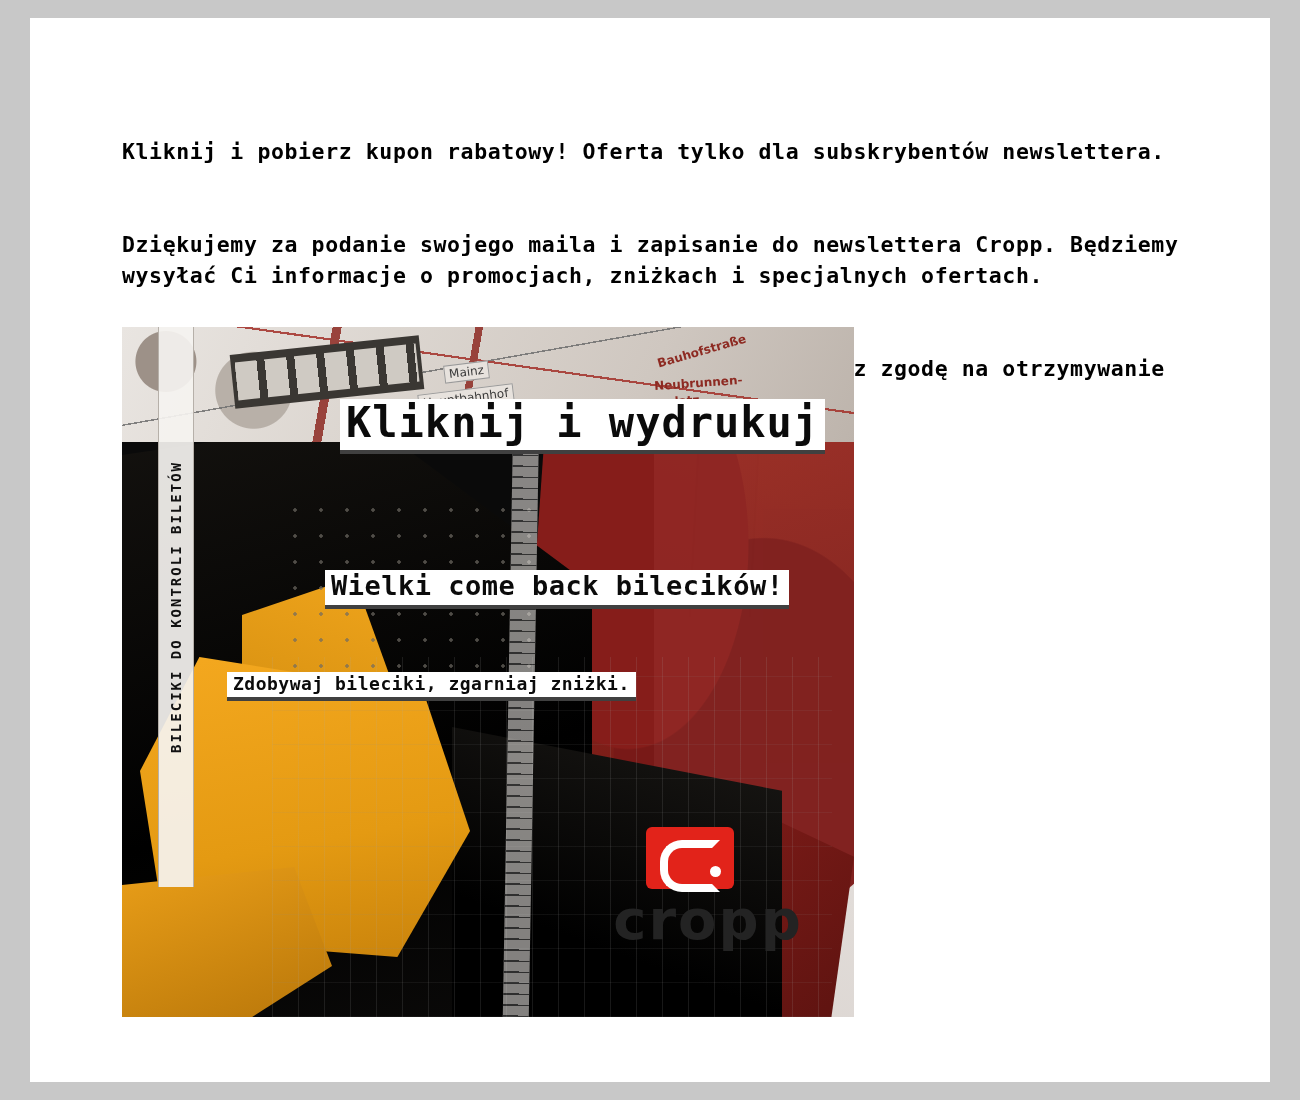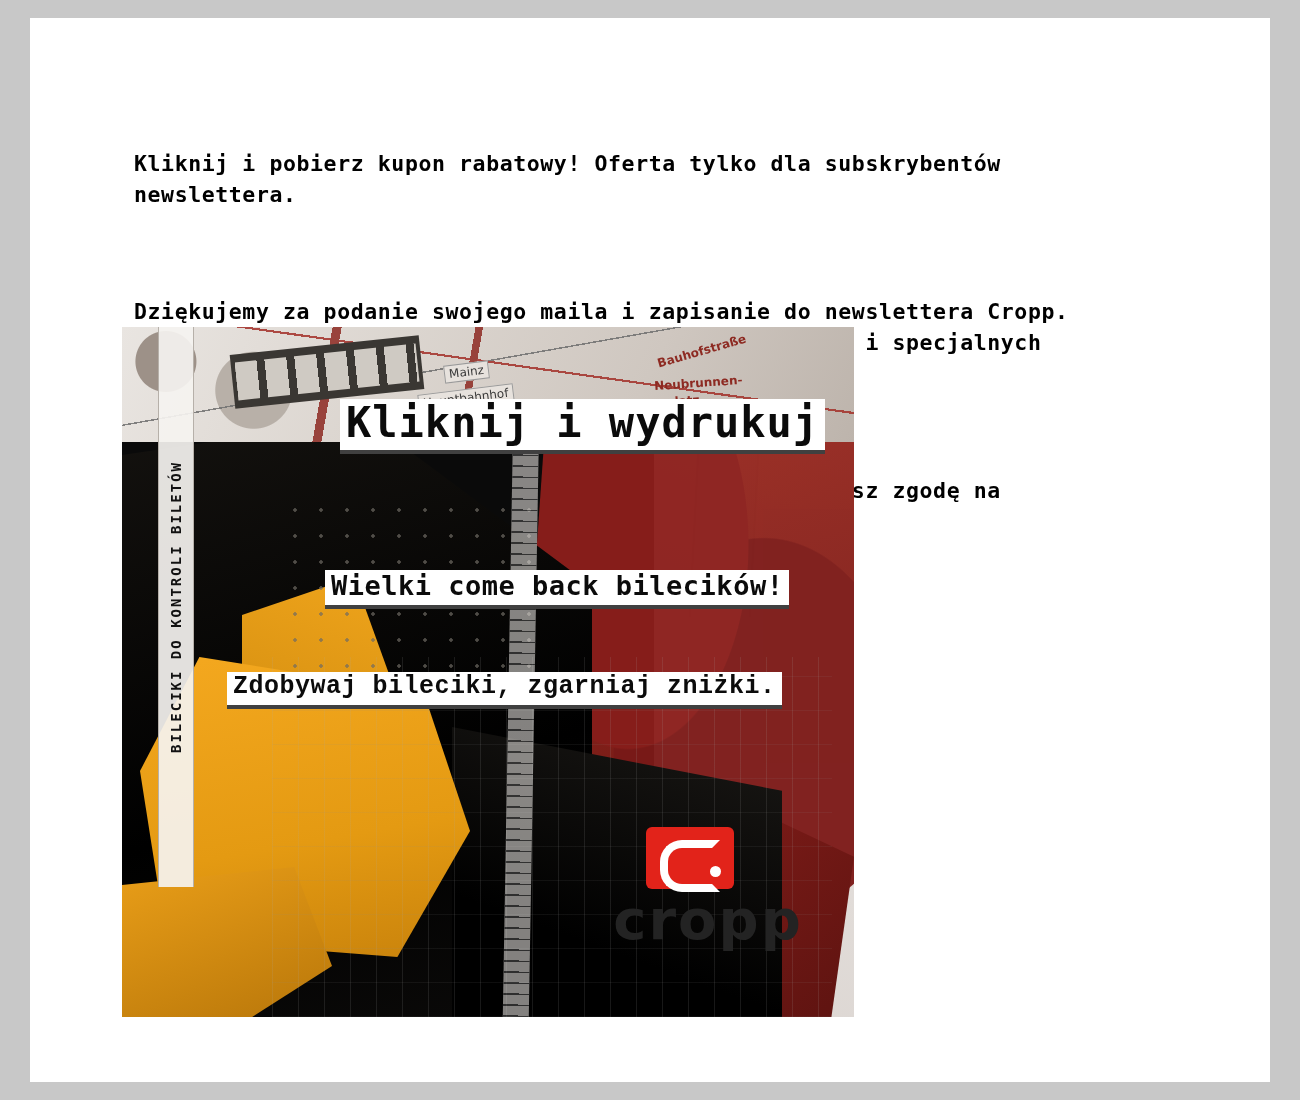--- a/index.html
+++ b/index.html
@@ -30,21 +30,21 @@
     width: 1060px;
     font-family: "DejaVu Sans Mono", monospace;
     font-weight: bold;
     font-size: 21.5px;
     line-height: 31px;
     color: #000000;
     letter-spacing: 0.6px;
     white-space: pre-wrap;
   }
   .email-text p {
-    margin: 12px;
+    margin: 0;
   }
 
   
   .banner {
     position: absolute;
     left: 92px;
     top: 309px;
     width: 732px;
     height: 690px;
     overflow: hidden;
@@ -257,23 +257,22 @@
     font-size: 42px;
     letter-spacing: 1px;
   }
   .hl3 {
     left: 203px; top: 243px;
     font-size: 27px;
     letter-spacing: .5px;
   }
   .hl4 {
     left: 105px; top: 345px;
-    font-size: 25px;
+    font-size: 18px;
     letter-spacing: .5px;
-    font-family: Liberation Mono, monospace;
   }
 
   
   .logo {
     position: absolute;
     left: 470px;
     top: 500px;
     width: 232px;
     height: 130px;
   }

